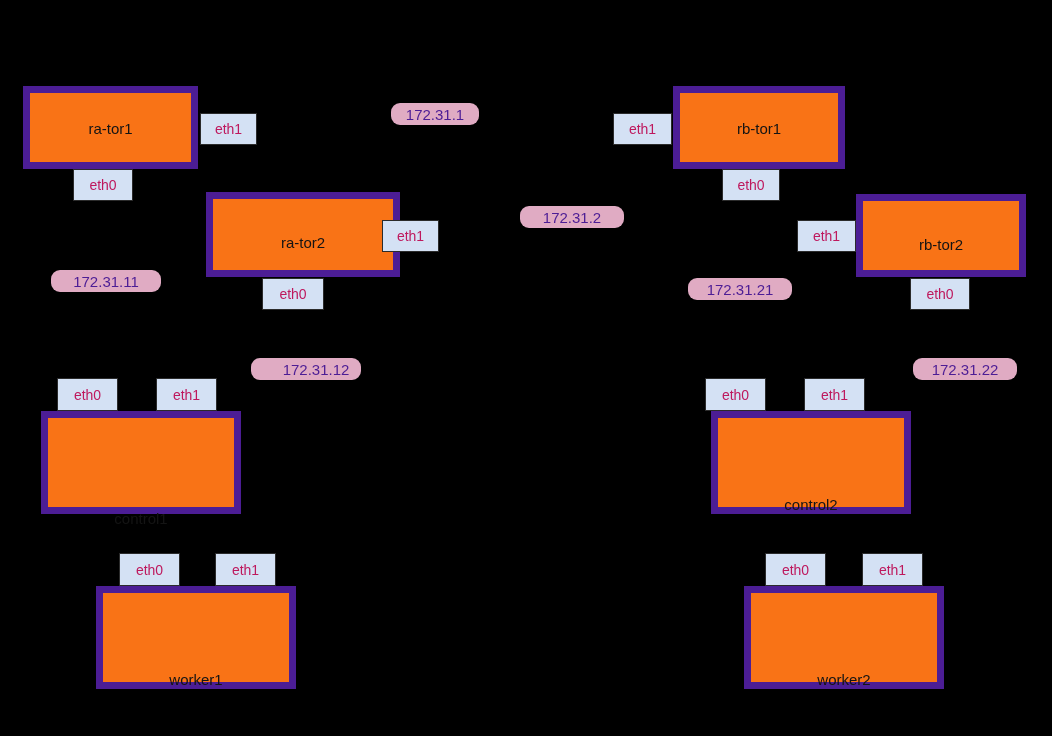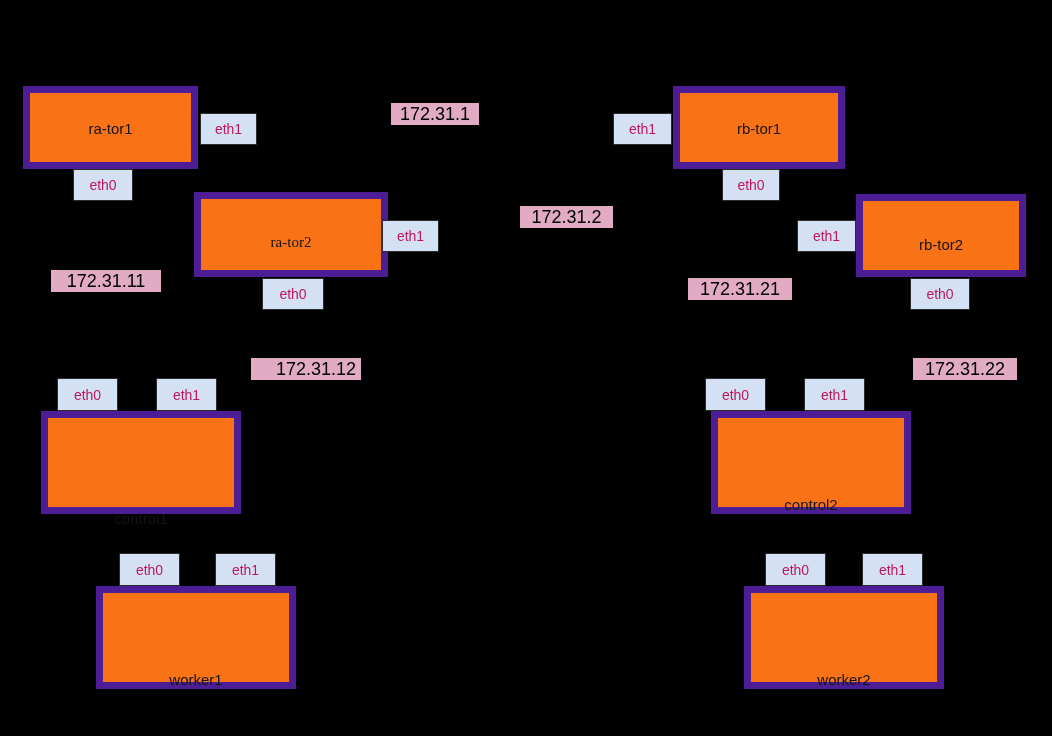--- a/index.html
+++ b/index.html
@@ -47,41 +47,42 @@
     align-items: center;
     justify-content: center;
     white-space: nowrap;
     z-index: 4;
   }
   
   .netlabel {
     position: absolute;
     box-sizing: border-box;
     background: #e0abc3;
-    color: #000000;
-    font-size: 18px;
+    color: #4c1d95;
+    font-size: 15px;
     line-height: 1;
     display: flex;
     align-items: center;
     justify-content: center;
     padding: 0 4px;
     white-space: nowrap;
     z-index: 3;
+    border-radius: 9px;
   }
 </style>
 </head>
 <body>
 
 <div id="canvas">
 
   <div id="nodes-layer">
       <div class="node" style="left: 23px; top: 86px; width: 175px; height: 83px;">
         <div class="node-label" style="top: 27px;">ra-tor1</div>
       </div>
-      <div class="node" style="left: 194px; top: 192px; width: 194px; height: 85px; font-family: Liberation Serif, serif;">
+      <div class="node" style="left: 206px; top: 192px; width: 194px; height: 85px;">
         <div class="node-label" style="top: 35px;">ra-tor2</div>
       </div>
       <div class="node" style="left: 673px; top: 86px; width: 172px; height: 83px;">
         <div class="node-label" style="top: 27px;">rb-tor1</div>
       </div>
       <div class="node" style="left: 856px; top: 194px; width: 170px; height: 83px;">
         <div class="node-label" style="top: 35px;">rb-tor2</div>
       </div>
       <div class="node" style="left: 41px; top: 411px; width: 200px; height: 103px;">
         <div class="node-label" style="top: 92px;">control1</div>
@@ -111,19 +112,19 @@
       <div class="iface" style="left: 705px; top: 378px; width: 61px; height: 33px;">eth0</div>
       <div class="iface" style="left: 804px; top: 378px; width: 61px; height: 33px;">eth1</div>
       <div class="iface" style="left: 119px; top: 553px; width: 61px; height: 33px;">eth0</div>
       <div class="iface" style="left: 215px; top: 553px; width: 61px; height: 33px;">eth1</div>
       <div class="iface" style="left: 765px; top: 553px; width: 61px; height: 33px;">eth0</div>
       <div class="iface" style="left: 862px; top: 553px; width: 61px; height: 33px;">eth1</div>
     </div>
 
   <div id="nets-layer">
       <div class="netlabel" style="left: 391px; top: 103px; width: 88px; height: 22px;">172.31.1</div>
-      <div class="netlabel" style="left: 520px; top: 206px; width: 93px; height: 22px;">172.31.2</div>
+      <div class="netlabel" style="left: 520px; top: 206px; width: 104px; height: 22px;">172.31.2</div>
       <div class="netlabel" style="left: 51px; top: 270px; width: 110px; height: 22px;">172.31.11</div>
       <div class="netlabel" style="left: 251px; top: 358px; width: 110px; height: 22px; padding-left: 24px;">172.31.12</div>
       <div class="netlabel" style="left: 688px; top: 278px; width: 104px; height: 22px;">172.31.21</div>
       <div class="netlabel" style="left: 913px; top: 358px; width: 104px; height: 22px;">172.31.22</div>
     </div>
 </div>
 
 </body></html>

